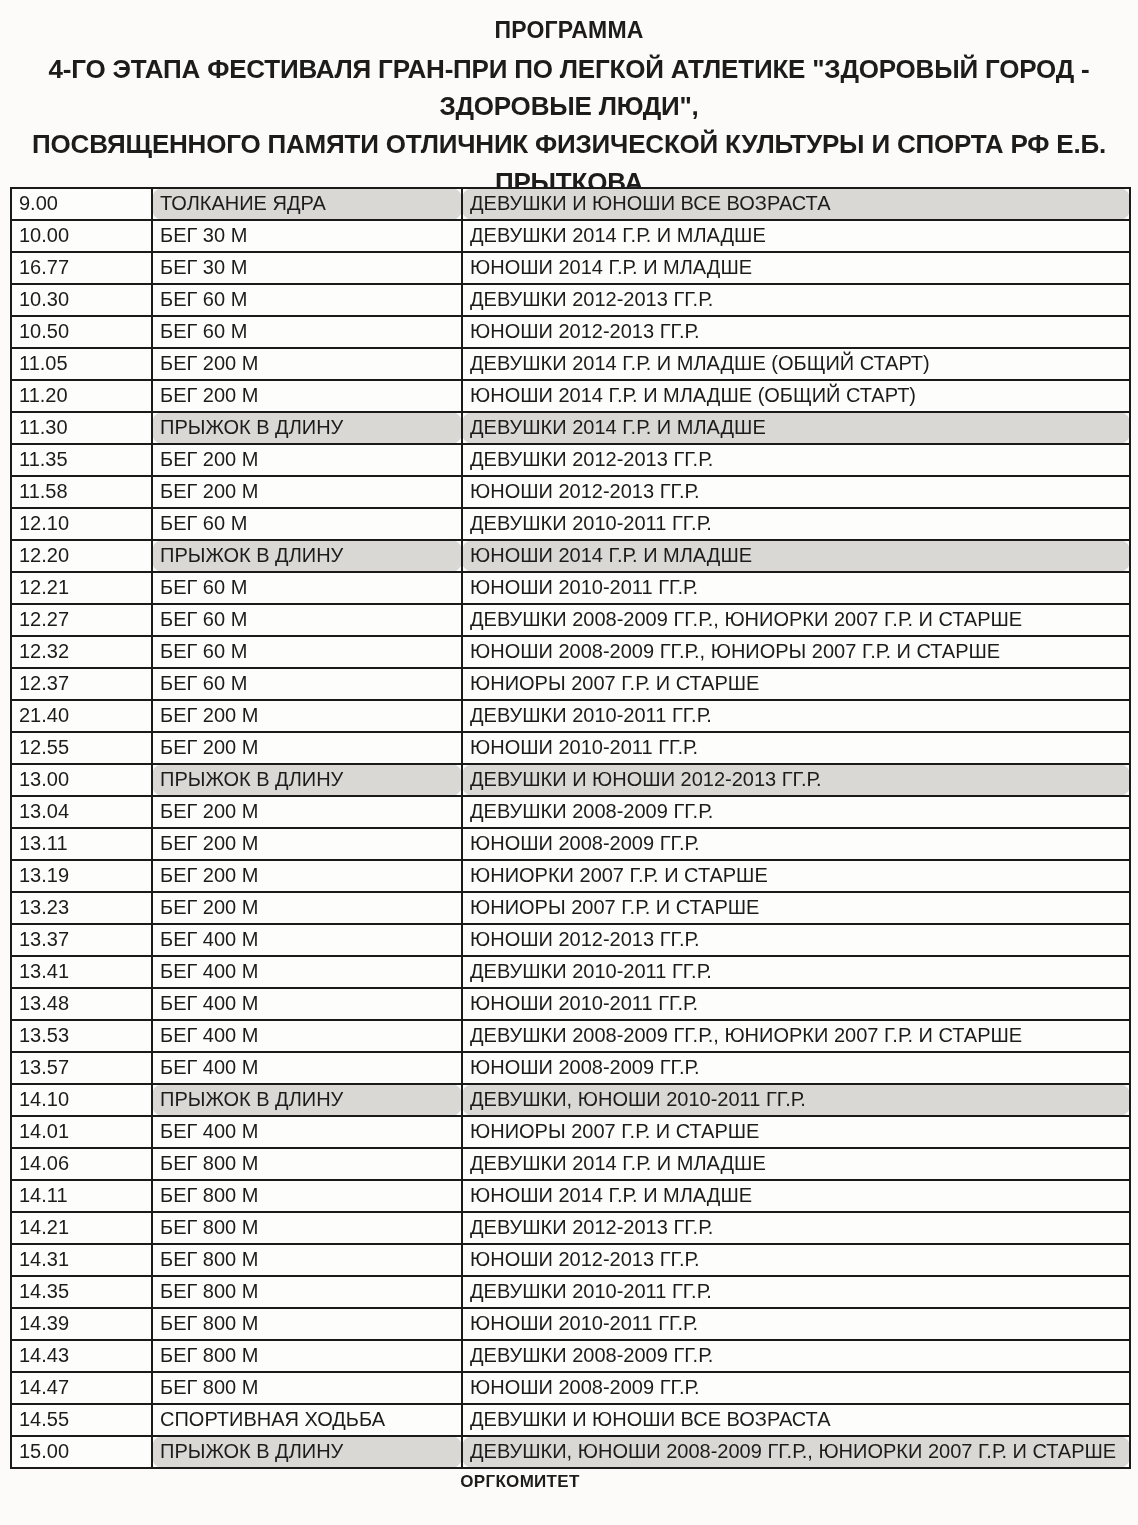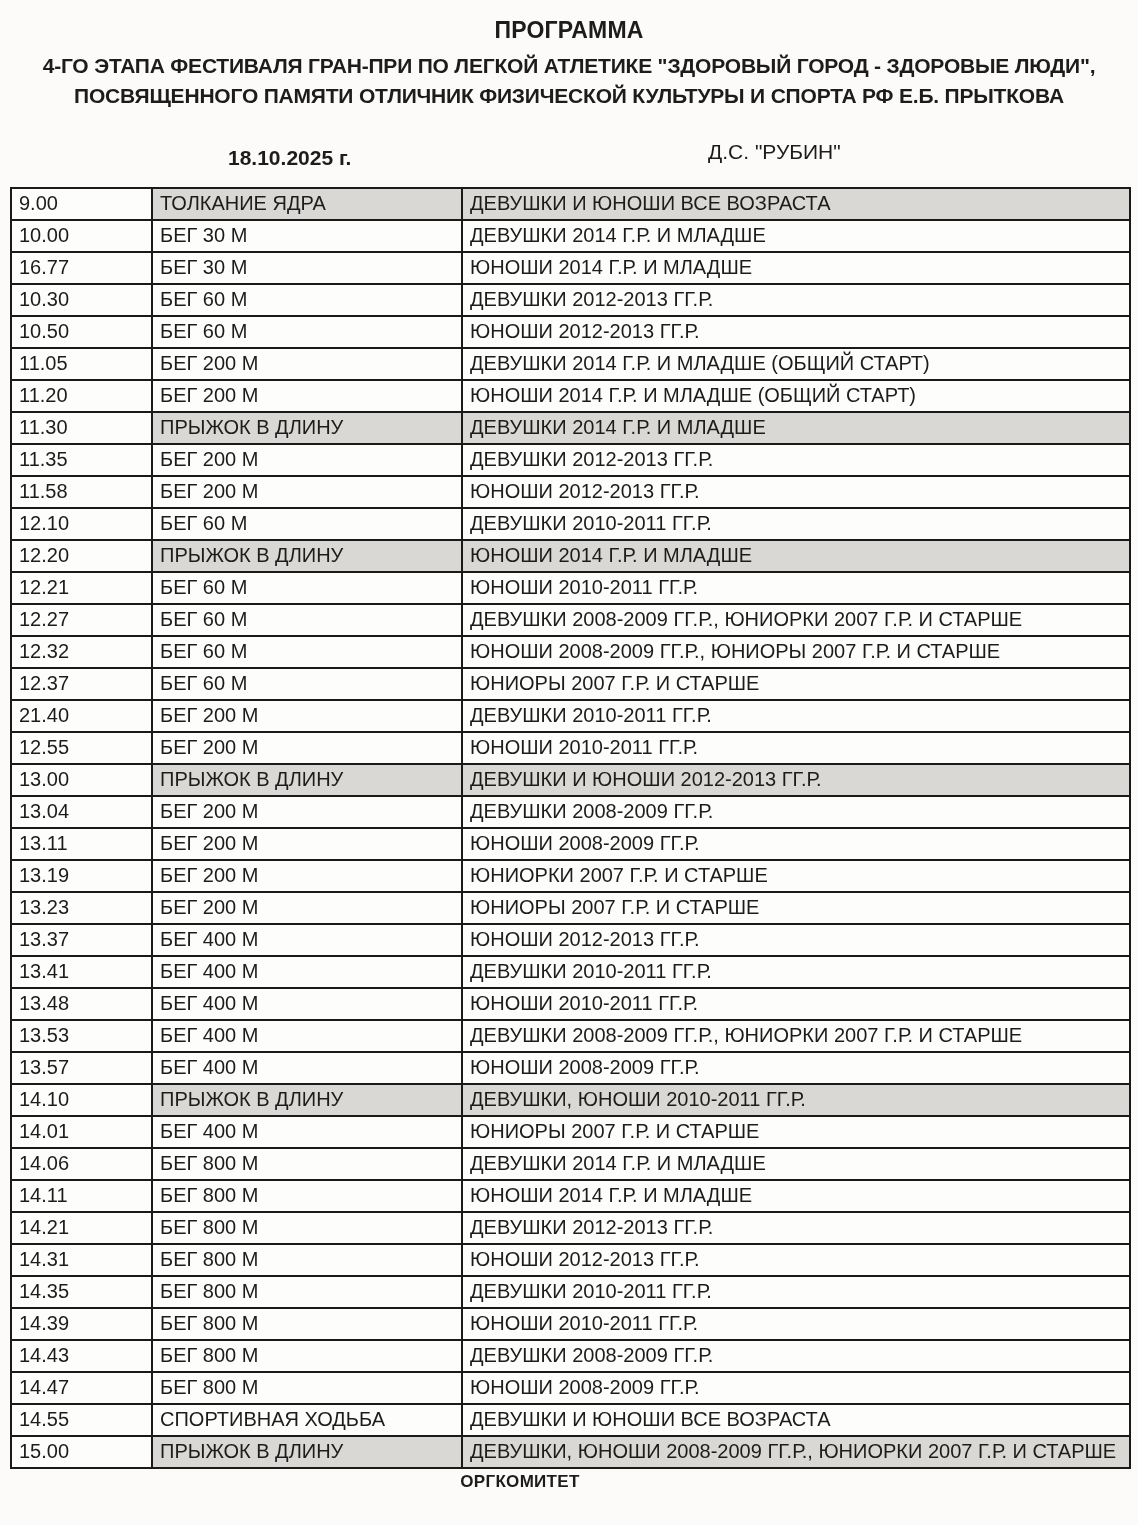--- a/index.html
+++ b/index.html
@@ -24,21 +24,21 @@
     padding-top: 16px;
     text-align: center;
   }
   .doc-title {
     font-size: 23px;
     font-weight: bold;
     letter-spacing: 0.2px;
     line-height: 1.25;
   }
   .doc-subtitle {
-    font-size: 21px;
+    font-size: 26px;
     font-weight: bold;
     line-height: 1.45;
     letter-spacing: -0.2px;
     margin-top: 6px;
   }
   .meta-row {
     margin-top: 34px;
     height: 30px;
     position: relative;
     font-size: 21px;
@@ -79,20 +79,21 @@
     vertical-align: middle;
     white-space: nowrap;
     overflow: hidden;
   }
   td.col-time    { width: 128px; }
   td.col-event   { width: 297px; }
   td.col-category{ width: 655px; }
   tr.hl td.col-event,
   tr.hl td.col-category {
     background: #d9d8d5;
+    border-radius: 11px;
   }
   .footer {
     position: absolute;
     left: 0;
     top: 1472px;
     width: 1040px;
     text-align: center;
     font-size: 17px;
     font-weight: bold;
     letter-spacing: 0.3px;

